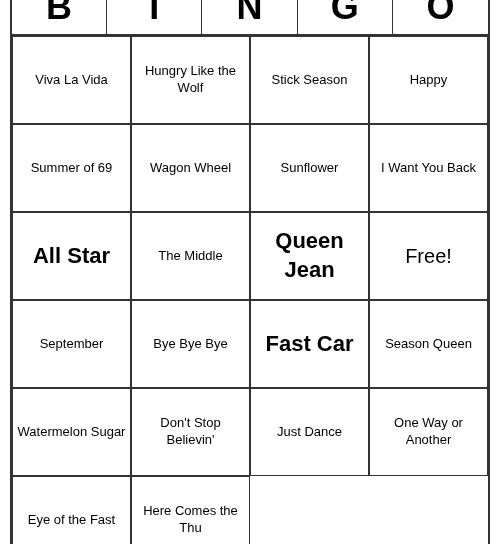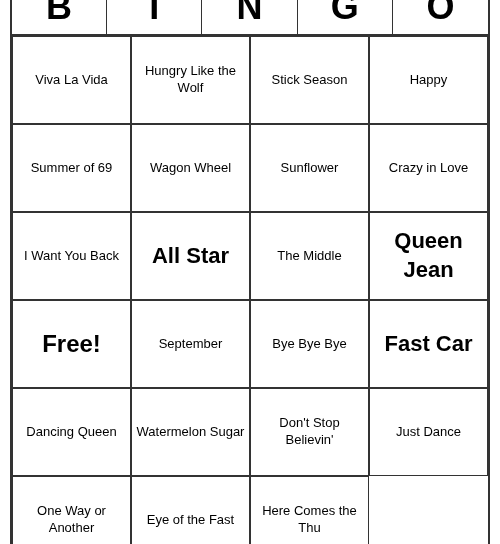--- a/index.html
+++ b/index.html
@@ -59,22 +59,22 @@
       font-size: 13px;
       line-height: 1.3;
     }
 
     .bingo-cell.large-text {
       font-size: 22px;
       font-weight: bold;
     }
 
     .bingo-cell.free {
-      font-size: 24px;
-      font-weight: bold;
+      font-size: 20px;
+      font-weight: normal;
     }
   </style>
 </head>
 <body>
 
 <div class="bingo-card">
   <div class="bingo-header">
   <div class="bingo-letter">B</div>
       <div class="bingo-letter">I</div>
       <div class="bingo-letter">N</div>
@@ -82,30 +82,29 @@
       <div class="bingo-letter">O</div>
     </div>
   <div class="bingo-grid">
   <div class="bingo-cell">Viva La Vida</div>
       <div class="bingo-cell">Hungry Like the Wolf</div>
       <div class="bingo-cell">Stick Season</div>
       <div class="bingo-cell">Happy</div>
       <div class="bingo-cell">Summer of 69</div>
       <div class="bingo-cell">Wagon Wheel</div>
       <div class="bingo-cell">Sunflower</div>
-      <div class="bingo-cell">Crazy in Love</div>
       <div class="bingo-cell">I Want You Back</div>
       <div class="bingo-cell large-text">All Star</div>
       <div class="bingo-cell">The Middle</div>
       <div class="bingo-cell large-text">Queen Jean</div>
       <div class="bingo-cell free">Free!</div>
       <div class="bingo-cell">September</div>
       <div class="bingo-cell">Bye Bye Bye</div>
       <div class="bingo-cell large-text">Fast Car</div>
-      <div class="bingo-cell">Dancing Queen</div>
+      <div class="bingo-cell">Season Queen</div>
       <div class="bingo-cell">Watermelon Sugar</div>
       <div class="bingo-cell">Don't Stop Believin'</div>
       <div class="bingo-cell">Just Dance</div>
       <div class="bingo-cell">One Way or Another</div>
       <div class="bingo-cell">Eye of the Fast</div>
       <div class="bingo-cell">Here Comes the Thu</div>
     </div>
 </div>
 
 </body></html>

